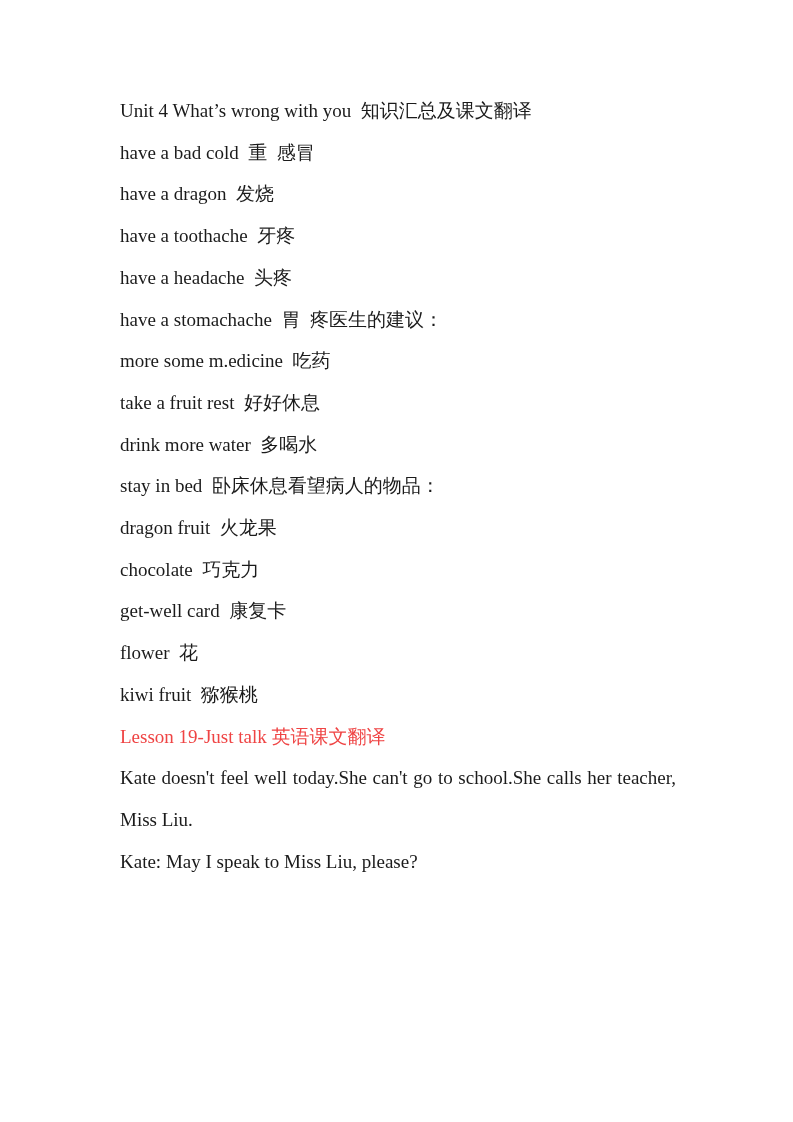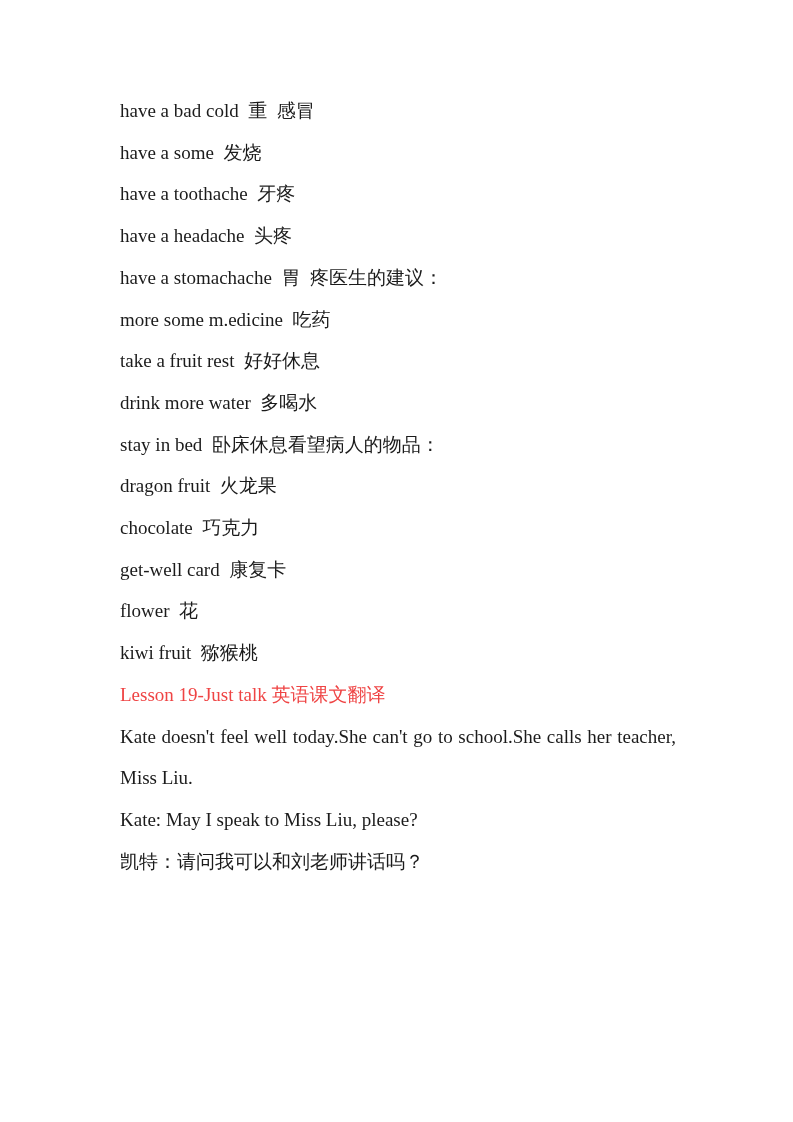--- a/index.html
+++ b/index.html
@@ -31,37 +31,37 @@
     white-space: normal;
     text-align: justify;
     text-align-last: justify;
   }
 </style>
 </head>
 <body>
 
 <div class="page">
 
+  <div class="line">Unit 4 What’s wrong with you  知识汇总及课文翻译</div>
 
 
   <div class="line">have a bad cold  重  感冒</div>
-  <div class="line">have a some  发烧</div>
+  <div class="line">have a dragon  发烧</div>
   <div class="line">have a toothache  牙疼</div>
   <div class="line">have a headache  头疼</div>
   <div class="line">have a stomachache  胃  疼医生的建议：</div>
   <div class="line">more some m.edicine  吃药</div>
   <div class="line">take a fruit rest  好好休息</div>
   <div class="line">drink more water  多喝水</div>
   <div class="line">stay in bed  卧床休息看望病人的物品：</div>
   <div class="line">dragon fruit  火龙果</div>
   <div class="line">chocolate  巧克力</div>
   <div class="line">get-well card  康复卡</div>
   <div class="line">flower  花</div>
   <div class="line">kiwi fruit  猕猴桃</div>
 
   <div class="line red">Lesson 19-Just talk 英语课文翻译</div>
 
   <div class="line justify">Kate doesn't feel well today.She can't go to school.She calls her teacher,</div>
   <div class="line">Miss Liu.</div>
   <div class="line">Kate: May I speak to Miss Liu, please?</div>
-  <div class="line">凯特：请问我可以和刘老师讲话吗？</div>
 
 </div>
 
 </body></html>

